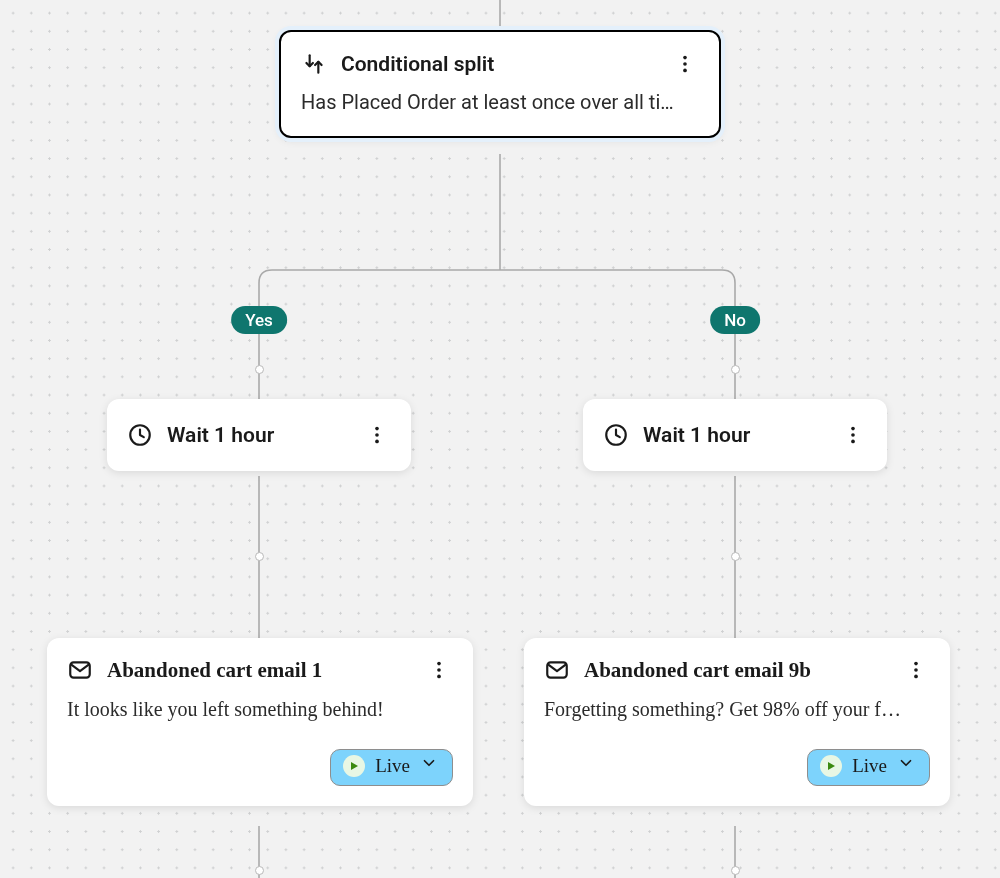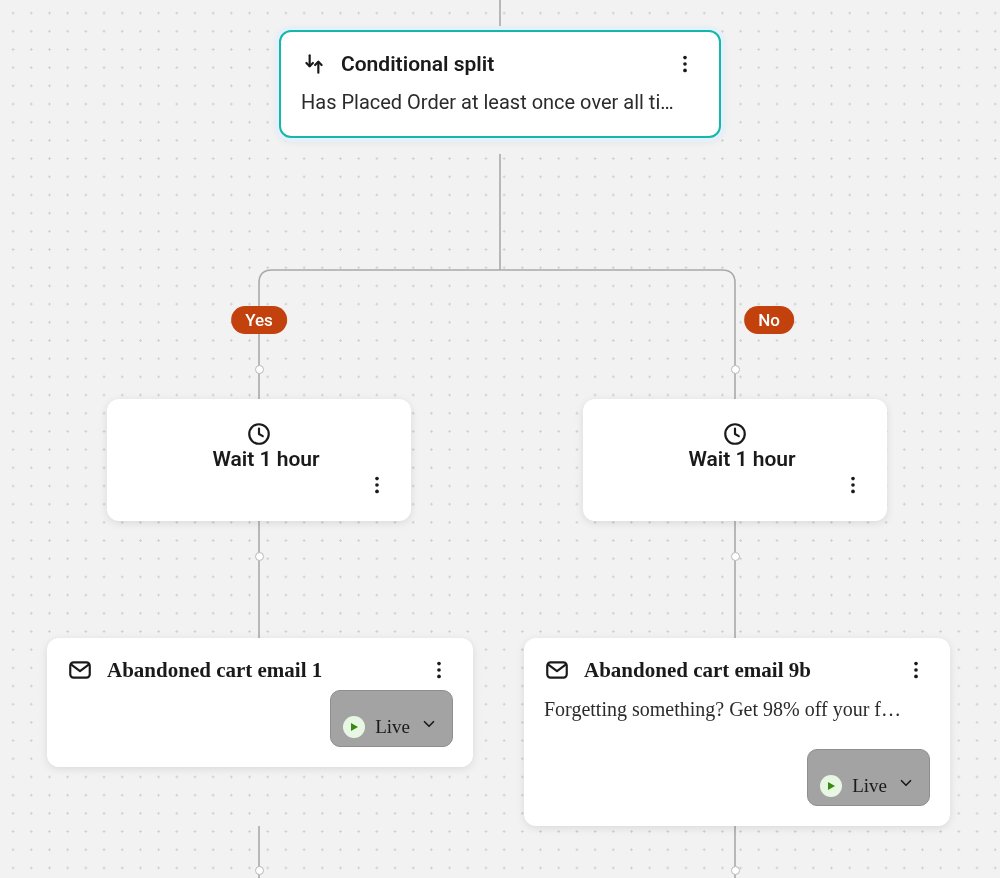--- a/index.html
+++ b/index.html
@@ -56,32 +56,32 @@
     padding:14px 20px 22px 20px;
     font-size:20px;
     color:#2b2b2b;
     white-space:nowrap;overflow:hidden;text-overflow:ellipsis;
   }
 
   
   .conditional{
     left:279px; top:30px;
     width:442px;
-    border:2px solid #14b8a6;
+    border:2px solid #000000;
     box-shadow:0 0 0 4px #e4f0fb, 0 2px 10px rgba(0,0,0,.10);
   }
   .conditional .card-sub{padding-top:12px;}
 
   
   .wait{
     top:399px;
     width:304px;
     padding:0;
   }
-  .wait .card-row{padding:22px 20px;flex-direction:column;}
+  .wait .card-row{padding:22px 20px;}
   .wait-left{left:107px;}
   .wait-right{left:583px;}
 
   
   .email{
     top:638px;
     width:426px;
     padding-bottom:20px;
     font-family:Liberation Serif, serif;
   }
@@ -90,45 +90,45 @@
   .email .card-row .title{font-size:21px;}
 
   .status-row{
     display:flex;justify-content:flex-end;
     padding:6px 20px 0 20px;
   }
   .status-pill{
     display:flex;align-items:center;gap:10px;
     border:1.5px solid #8e8e8e;
     border-radius:10px;
-    padding:24px 14px 8px 12px;
+    padding:4px 14px 8px 12px;
     font-size:19px;
     cursor:pointer;
-    background:#a3a3a3;
+    background:#7dd3fc;
   }
   .status-dot-wrap{
     width:22px;height:22px;border-radius:50%;
     background:#e8f7e4;
     display:flex;align-items:center;justify-content:center;
   }
 
   .branch-pill{
     position:absolute;
     top:306px;
     transform:translateX(-50%);
-    background:#c2410c;
+    background:#0f766e;
     color:#fff;
     font-size:17px;
     font-weight:500;
     padding:4px 14px;
     border-radius:16px;
     z-index:60;
   }
   .yes-pill{left:259px;}
-  .no-pill {left:769px;}
+  .no-pill {left:735px;}
 
   
   .ico{width:26px;height:26px;flex:0 0 auto;color:#1a1a1a;display:block;}
   .kebab svg{width:22px;height:22px;}
   .chev svg{width:18px;height:18px;}
 </style>
 </head>
 <body>
 
 <svg class="connectors" width="1000" height="878">
@@ -230,20 +230,21 @@
     </span>
     <span class="title">Abandoned cart email 1</span>
     <span class="kebab">
       <svg viewBox="0 0 24 24" fill="currentColor">
           <circle cx="12" cy="5" r="2"></circle>
           <circle cx="12" cy="12" r="2"></circle>
           <circle cx="12" cy="19" r="2"></circle>
         </svg>
     </span>
   </div>
+  <div class="card-sub">It looks like you left something behind!</div>
   <div class="status-row">
     <div class="status-pill">
       <span class="status-dot-wrap">
         <svg width="12" height="12" viewBox="0 0 12 12">
             <path d="M3 2 L10 6 L3 10 Z" fill="#3a8a0f"></path>
           </svg>
       </span>
       <span>Live</span>
       <span class="chev">
         <svg viewBox="0 0 24 24" fill="none" stroke="currentColor" stroke-width="2.2" stroke-linecap="round" stroke-linejoin="round">

